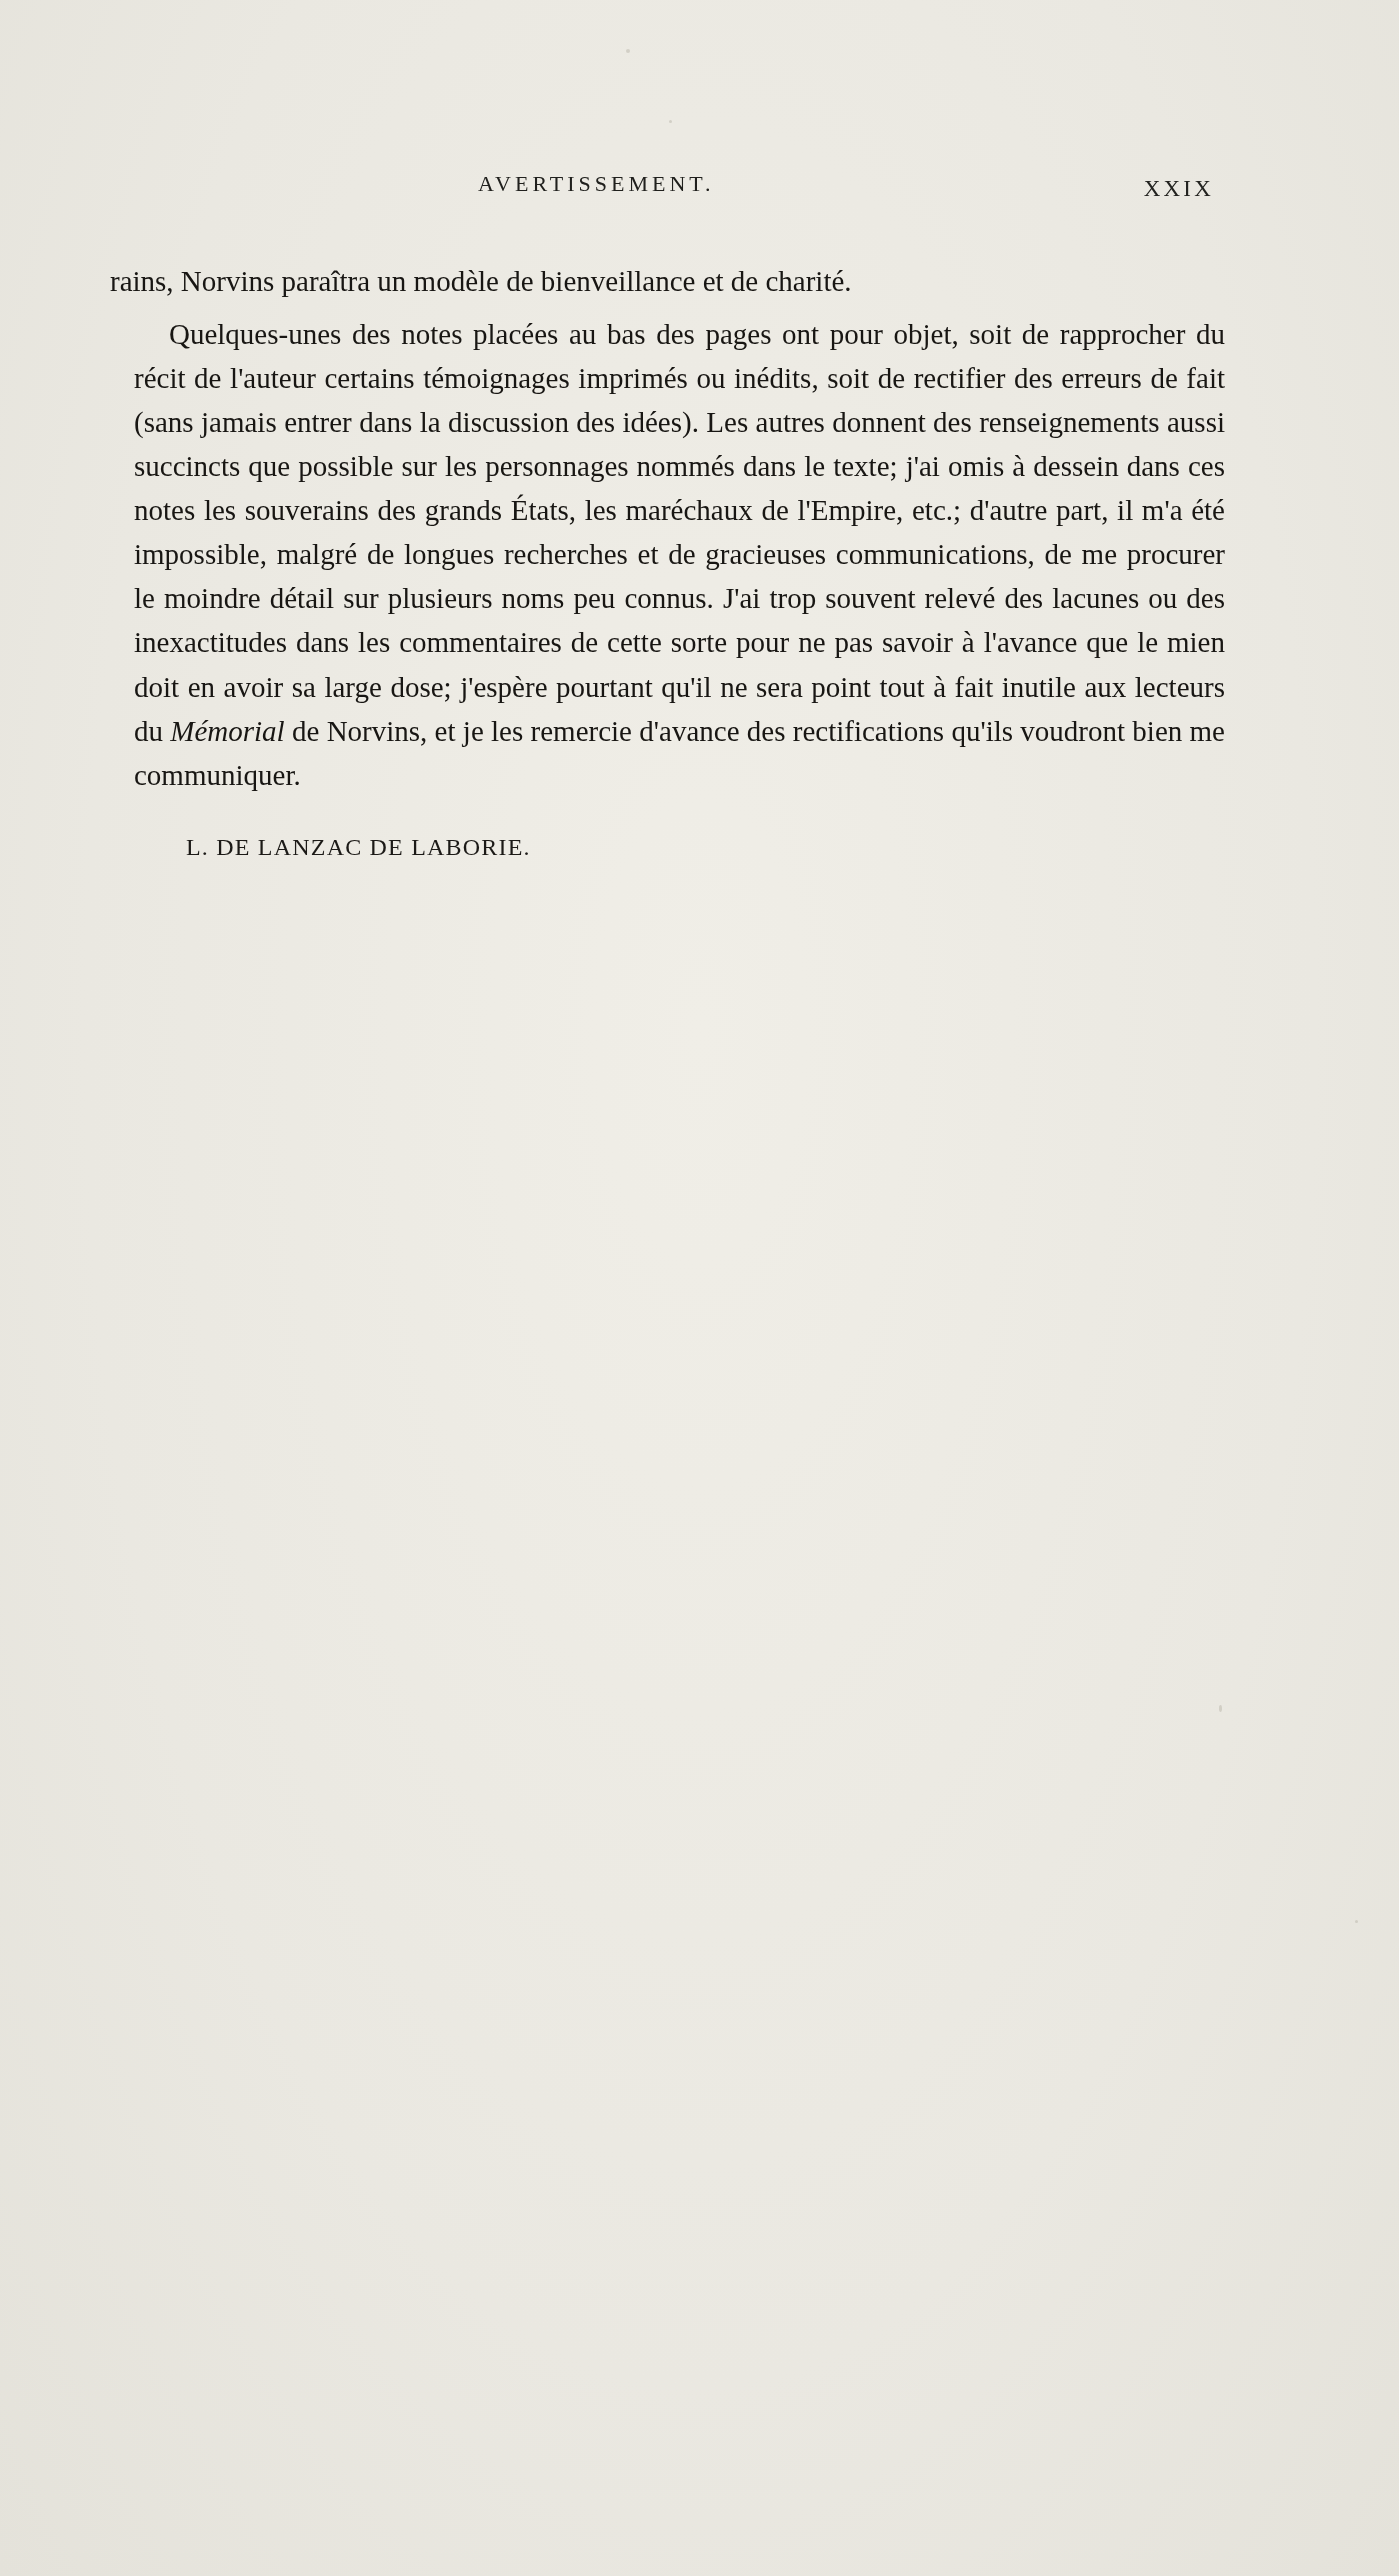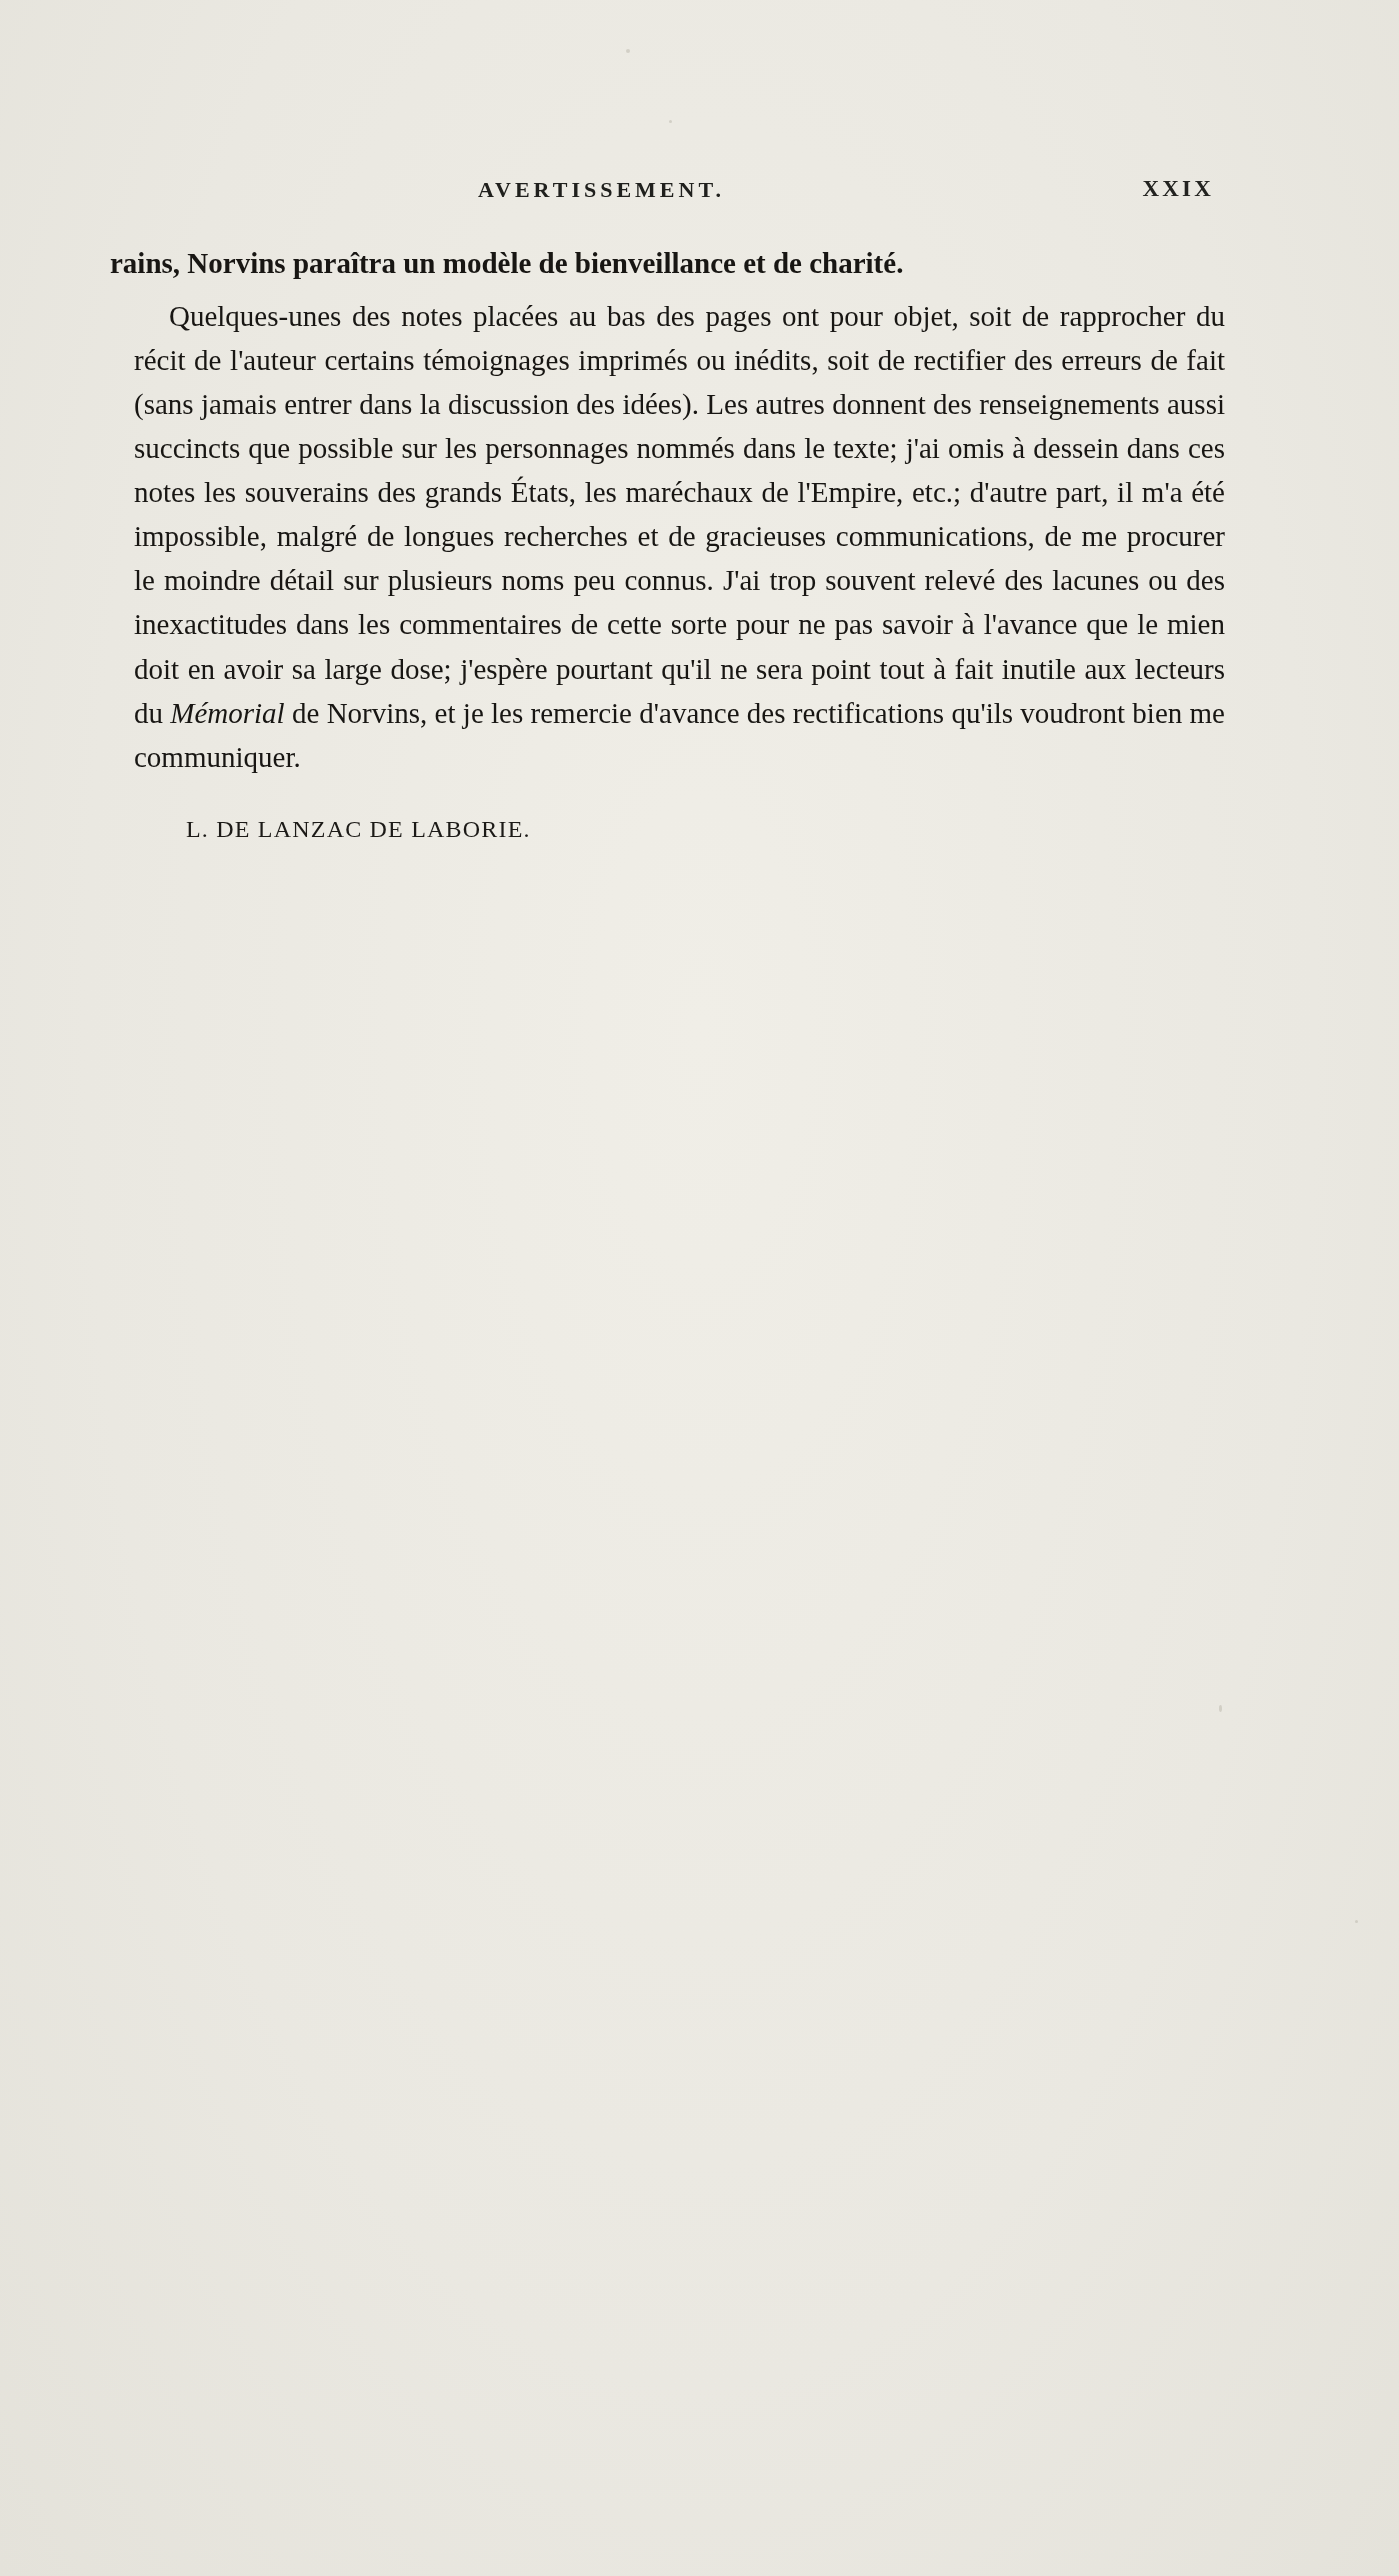--- a/index.html
+++ b/index.html
@@ -24,26 +24,25 @@
     background: radial-gradient(ellipse at 50% 40%, #f0eee7 0%, #eae8e1 62%, #e4e2da 100%);
   }
   .content {
     position: absolute;
     left: 110px;
     top: 171px;
     width: 1115px;
   }
   .running-head {
     display: flex;
-    align-items: flex-end;
+    align-items: flex-start;
     justify-content: flex-start;
     height: 32px;
-    margin-bottom: 38px;
+    margin-bottom: 56px;
     padding-left: 368px;
-    font-weight: bold;
   }
   .running-title {
     font-size: 22px;
     letter-spacing: 4px;
     color: #20201d;
   }
   .folio {
     position: absolute;
     right: 11px;
     top: 4.8px;
@@ -55,21 +54,20 @@
     font-size: 29px;
     line-height: 1.52;
     text-align: justify;
     text-justify: inter-word;
     color: #181613;
     margin: 0 0 0 0;
     -webkit-font-smoothing: antialiased;
   }
   .para.first {
     text-indent: 0;
-    font-weight: bold;
   }
   .para.indent {
     text-indent: 35px;
     margin-top: 8.8px;
     margin-left: 24px;
   }
   .para .ital {
     font-style: italic;
   }
   .signature {

